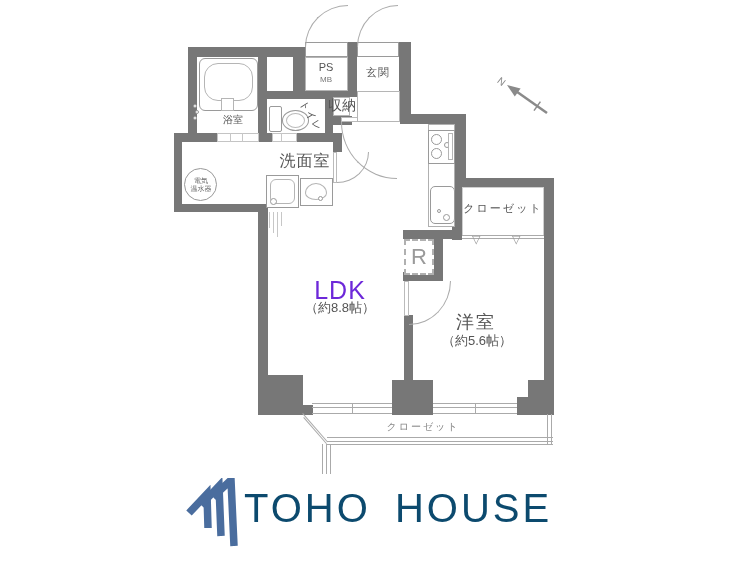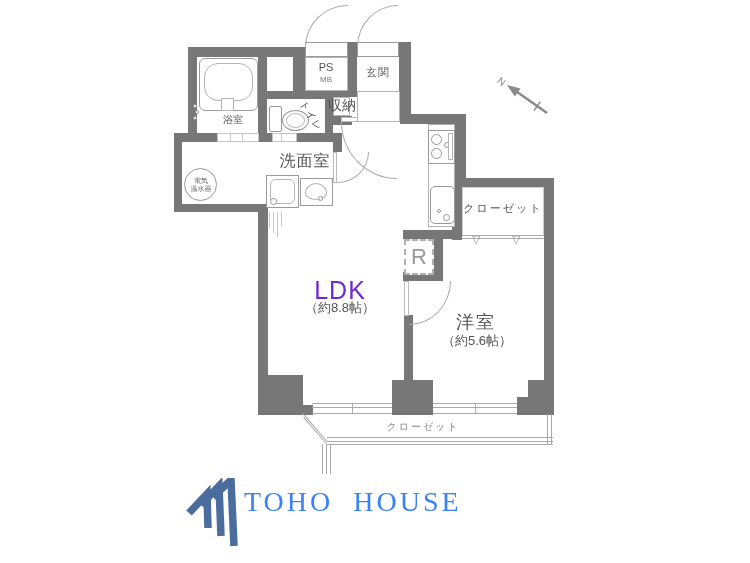--- a/index.html
+++ b/index.html
@@ -11,22 +11,22 @@
   .line{position:absolute;background:#aaaaaa;}
   .lite{position:absolute;background:#c7c7c7;}
   .lbl{position:absolute;color:#555;white-space:nowrap;transform:translate(-50%,-50%);}
   .arc{position:absolute;box-sizing:border-box;}
   .arc-tl{border-left:1px solid #aaa;border-top:1px solid #aaa;border-top-left-radius:100% 100%;}
   .arc-bl{border-left:1px solid #aaa;border-bottom:1px solid #aaa;border-bottom-left-radius:100% 100%;}
   .arc-br{border-right:1px solid #aaa;border-bottom:1px solid #aaa;border-bottom-right-radius:100% 100%;}
   .circ{position:absolute;border:1px solid #999;border-radius:50%;box-sizing:border-box;background:#fff;}
   .rbox{position:absolute;border:2px dashed #b0b0b0;box-sizing:border-box;background:#fff;}
   .tri{position:absolute;color:#999;font-size:11px;line-height:11px;}
-  .logo-text{position:absolute;color:#3b82f6;font-size:28px;font-weight:500;
-             letter-spacing:3px;word-spacing:10px;font-family:Liberation Serif, serif;}
+  .logo-text{position:absolute;color:#0c4a6e;font-size:40px;font-weight:500;
+             letter-spacing:3px;word-spacing:10px;}
 </style>
 </head>
 <body>
 
 <div class="stage">
 
   <div class="wall" style="left:188px;top:47px;width:116px;height:10px"></div>
   <div class="wall" style="left:188px;top:47px;width:9px;height:92px"></div>
   <div class="wall" style="left:174px;top:133px;width:24px;height:9px"></div>
   <div class="wall" style="left:174px;top:133px;width:8px;height:79px"></div>

